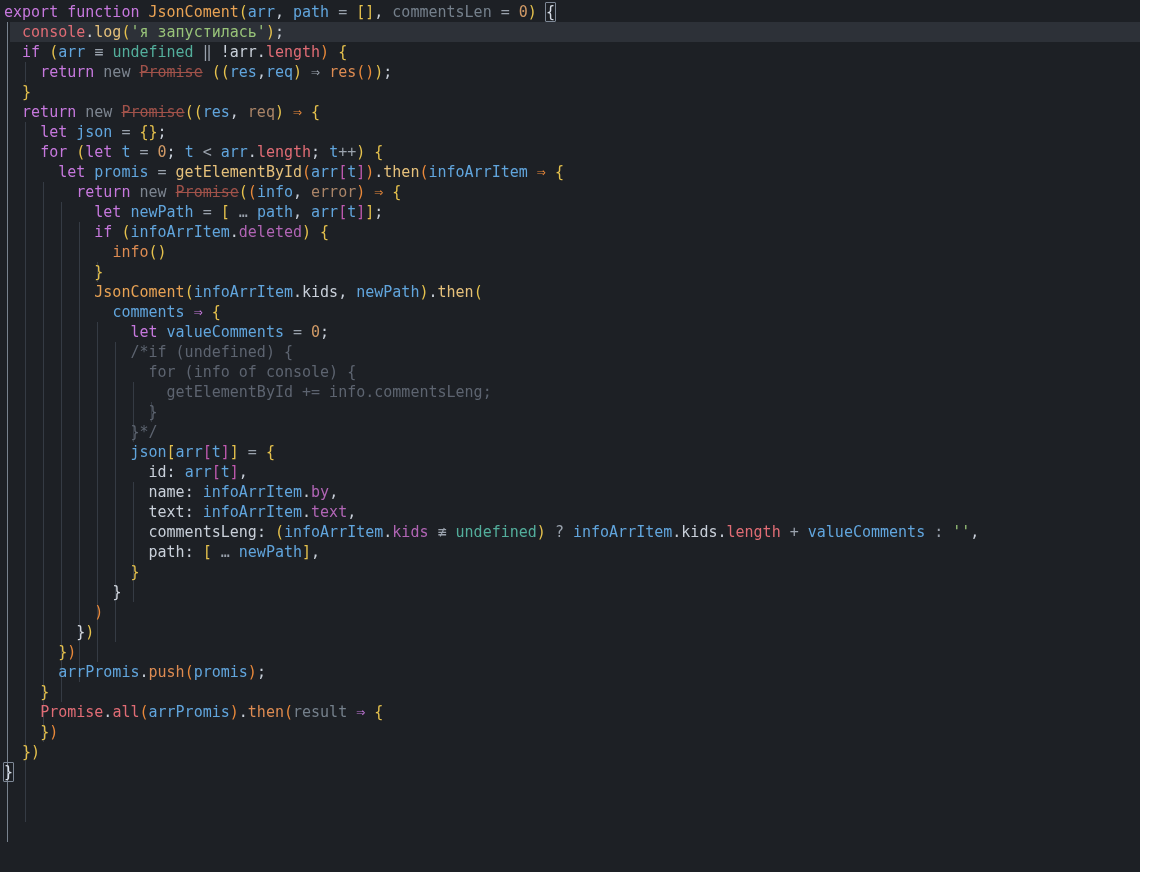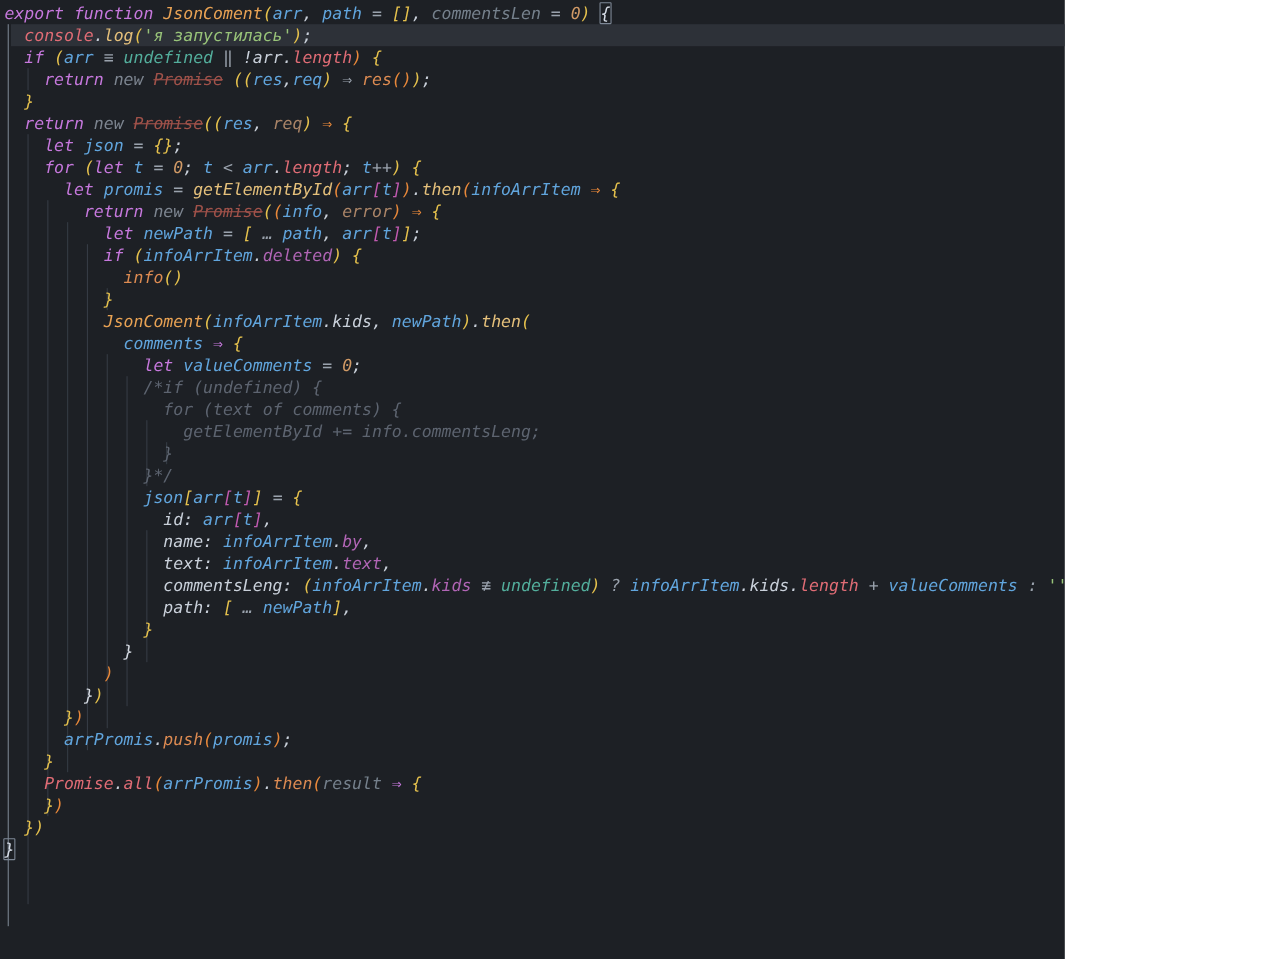--- a/index.html
+++ b/index.html
@@ -1,26 +1,25 @@
 <!DOCTYPE html>
 <html><head>
 <meta charset="utf-8">
 <style>
   html, body { margin: 0; padding: 0; }
   .screen {
     position: relative;
-    width: 968px;
+    width: 1140px;
     height: 872px;
     background: #1d2025;
     overflow: hidden;
     font-family: "DejaVu Sans Mono", monospace;
     font-size: 15px;
     line-height: 20px;
     cursor: text;
-    font-style: italic;
   }
   .hl {
     position: absolute;
     left: 10px;
     right: 0;
     height: 20px;
     background: #2d3138;
     z-index: 0;
   }
   .guides-layer { position: absolute; inset: 0; z-index: 1; }
@@ -81,21 +80,21 @@
       <div class="code-line"><span style="color: rgb(201, 208, 218);">      </span><span style="color: rgb(198, 120, 221);">let</span><span style="color: rgb(201, 208, 218);"> </span><span style="color: rgb(97, 165, 221);">promis</span><span style="color: rgb(154, 162, 173);"> = </span><span style="color: rgb(229, 192, 123);">getElementById</span><span style="color: rgb(232, 136, 58);">(</span><span style="color: rgb(97, 165, 221);">arr</span><span style="color: rgb(192, 90, 176);">[</span><span style="color: rgb(97, 165, 221);">t</span><span style="color: rgb(192, 90, 176);">]</span><span style="color: rgb(232, 136, 58);">)</span><span style="color: rgb(201, 208, 218);">.</span><span style="color: rgb(229, 192, 123);">then</span><span style="color: rgb(232, 136, 58);">(</span><span style="color: rgb(97, 165, 221);">infoArrItem</span><span style="color: rgb(232, 136, 58);"> ⇒ </span><span style="color: rgb(229, 193, 77);">{</span></div>
       <div class="code-line"><span style="color: rgb(201, 208, 218);">        </span><span style="color: rgb(198, 120, 221);">return</span><span style="color: rgb(201, 208, 218);"> </span><span style="color: rgb(125, 133, 144);">new</span><span style="color: rgb(201, 208, 218);"> </span><span style="color: rgb(160, 82, 74); text-decoration: line-through;">Promise</span><span style="color: rgb(229, 193, 77);">(</span><span style="color: rgb(232, 136, 58);">(</span><span style="color: rgb(97, 165, 221);">info</span><span style="color: rgb(201, 208, 218);">, </span><span style="color: rgb(171, 133, 104);">error</span><span style="color: rgb(232, 136, 58);">)</span><span style="color: rgb(232, 136, 58);"> ⇒ </span><span style="color: rgb(229, 193, 77);">{</span></div>
       <div class="code-line"><span style="color: rgb(201, 208, 218);">          </span><span style="color: rgb(198, 120, 221);">let</span><span style="color: rgb(201, 208, 218);"> </span><span style="color: rgb(97, 165, 221);">newPath</span><span style="color: rgb(154, 162, 173);"> = </span><span style="color: rgb(229, 193, 77);">[</span><span style="color: rgb(154, 162, 173);"> … </span><span style="color: rgb(97, 165, 221);">path</span><span style="color: rgb(201, 208, 218);">, </span><span style="color: rgb(97, 165, 221);">arr</span><span style="color: rgb(192, 90, 176);">[</span><span style="color: rgb(97, 165, 221);">t</span><span style="color: rgb(192, 90, 176);">]</span><span style="color: rgb(229, 193, 77);">]</span><span style="color: rgb(201, 208, 218);">;</span></div>
       <div class="code-line"><span style="color: rgb(201, 208, 218);">          </span><span style="color: rgb(198, 120, 221);">if</span><span style="color: rgb(201, 208, 218);"> </span><span style="color: rgb(229, 193, 77);">(</span><span style="color: rgb(97, 165, 221);">infoArrItem</span><span style="color: rgb(201, 208, 218);">.</span><span style="color: rgb(177, 101, 181);">deleted</span><span style="color: rgb(229, 193, 77);">)</span><span style="color: rgb(201, 208, 218);"> </span><span style="color: rgb(229, 193, 77);">{</span></div>
       <div class="code-line"><span style="color: rgb(201, 208, 218);">            </span><span style="color: rgb(221, 139, 82);">info</span><span style="color: rgb(229, 193, 77);">()</span></div>
       <div class="code-line"><span style="color: rgb(201, 208, 218);">          </span><span style="color: rgb(229, 193, 77);">}</span></div>
       <div class="code-line"><span style="color: rgb(201, 208, 218);">          </span><span style="color: rgb(232, 162, 84);">JsonComent</span><span style="color: rgb(229, 193, 77);">(</span><span style="color: rgb(97, 165, 221);">infoArrItem</span><span style="color: rgb(201, 208, 218);">.kids</span><span style="color: rgb(201, 208, 218);">, </span><span style="color: rgb(97, 165, 221);">newPath</span><span style="color: rgb(229, 193, 77);">)</span><span style="color: rgb(201, 208, 218);">.</span><span style="color: rgb(229, 192, 123);">then</span><span style="color: rgb(229, 193, 77);">(</span></div>
       <div class="code-line"><span style="color: rgb(201, 208, 218);">            </span><span style="color: rgb(97, 165, 221);">comments</span><span style="color: rgb(198, 120, 221);"> ⇒ </span><span style="color: rgb(229, 193, 77);">{</span></div>
       <div class="code-line"><span style="color: rgb(201, 208, 218);">              </span><span style="color: rgb(198, 120, 221);">let</span><span style="color: rgb(201, 208, 218);"> </span><span style="color: rgb(97, 165, 221);">valueComments</span><span style="color: rgb(154, 162, 173);"> = </span><span style="color: rgb(209, 154, 102);">0</span><span style="color: rgb(201, 208, 218);">;</span></div>
       <div class="code-line"><span style="color: rgb(201, 208, 218);">              </span><span style="color: rgb(93, 100, 112);">/*if (undefined) {</span></div>
-      <div class="code-line"><span style="color: rgb(201, 208, 218);">                </span><span style="color: rgb(93, 100, 112);">for (text of comments) {</span></div>
+      <div class="code-line"><span style="color: rgb(201, 208, 218);">                </span><span style="color: rgb(93, 100, 112);">for (info of console) {</span></div>
       <div class="code-line"><span style="color: rgb(201, 208, 218);">                  </span><span style="color: rgb(93, 100, 112);">getElementById += info.commentsLeng;</span></div>
       <div class="code-line"><span style="color: rgb(201, 208, 218);">                </span><span style="color: rgb(93, 100, 112);">}</span></div>
       <div class="code-line"><span style="color: rgb(201, 208, 218);">              </span><span style="color: rgb(93, 100, 112);">}*/</span></div>
       <div class="code-line"><span style="color: rgb(201, 208, 218);">              </span><span style="color: rgb(97, 165, 221);">json</span><span style="color: rgb(229, 193, 77);">[</span><span style="color: rgb(97, 165, 221);">arr</span><span style="color: rgb(192, 90, 176);">[</span><span style="color: rgb(97, 165, 221);">t</span><span style="color: rgb(192, 90, 176);">]</span><span style="color: rgb(229, 193, 77);">]</span><span style="color: rgb(154, 162, 173);"> = </span><span style="color: rgb(229, 193, 77);">{</span></div>
       <div class="code-line"><span style="color: rgb(201, 208, 218);">                </span><span style="color: rgb(201, 208, 218);">id</span><span style="color: rgb(201, 208, 218);">: </span><span style="color: rgb(97, 165, 221);">arr</span><span style="color: rgb(192, 90, 176);">[</span><span style="color: rgb(97, 165, 221);">t</span><span style="color: rgb(192, 90, 176);">]</span><span style="color: rgb(201, 208, 218);">,</span></div>
       <div class="code-line"><span style="color: rgb(201, 208, 218);">                </span><span style="color: rgb(201, 208, 218);">name</span><span style="color: rgb(201, 208, 218);">: </span><span style="color: rgb(97, 165, 221);">infoArrItem</span><span style="color: rgb(201, 208, 218);">.</span><span style="color: rgb(177, 101, 181);">by</span><span style="color: rgb(201, 208, 218);">,</span></div>
       <div class="code-line"><span style="color: rgb(201, 208, 218);">                </span><span style="color: rgb(201, 208, 218);">text</span><span style="color: rgb(201, 208, 218);">: </span><span style="color: rgb(97, 165, 221);">infoArrItem</span><span style="color: rgb(201, 208, 218);">.</span><span style="color: rgb(177, 101, 181);">text</span><span style="color: rgb(201, 208, 218);">,</span></div>
       <div class="code-line"><span style="color: rgb(201, 208, 218);">                </span><span style="color: rgb(201, 208, 218);">commentsLeng</span><span style="color: rgb(201, 208, 218);">: </span><span style="color: rgb(229, 193, 77);">(</span><span style="color: rgb(97, 165, 221);">infoArrItem</span><span style="color: rgb(201, 208, 218);">.</span><span style="color: rgb(177, 101, 181);">kids</span><span style="color: rgb(154, 162, 173);"> ≢ </span><span style="color: rgb(83, 174, 156);">undefined</span><span style="color: rgb(229, 193, 77);">)</span><span style="color: rgb(154, 162, 173);"> ? </span><span style="color: rgb(97, 165, 221);">infoArrItem</span><span style="color: rgb(201, 208, 218);">.kids.</span><span style="color: rgb(224, 108, 117);">length</span><span style="color: rgb(154, 162, 173);"> + </span><span style="color: rgb(97, 165, 221);">valueComments</span><span style="color: rgb(154, 162, 173);"> : </span><span style="color: rgb(152, 195, 121);">''</span><span style="color: rgb(201, 208, 218);">,</span></div>
       <div class="code-line"><span style="color: rgb(201, 208, 218);">                </span><span style="color: rgb(201, 208, 218);">path</span><span style="color: rgb(201, 208, 218);">: </span><span style="color: rgb(229, 193, 77);">[</span><span style="color: rgb(154, 162, 173);"> … </span><span style="color: rgb(97, 165, 221);">newPath</span><span style="color: rgb(229, 193, 77);">]</span><span style="color: rgb(201, 208, 218);">,</span></div>
       <div class="code-line"><span style="color: rgb(201, 208, 218);">              </span><span style="color: rgb(229, 193, 77);">}</span></div>

